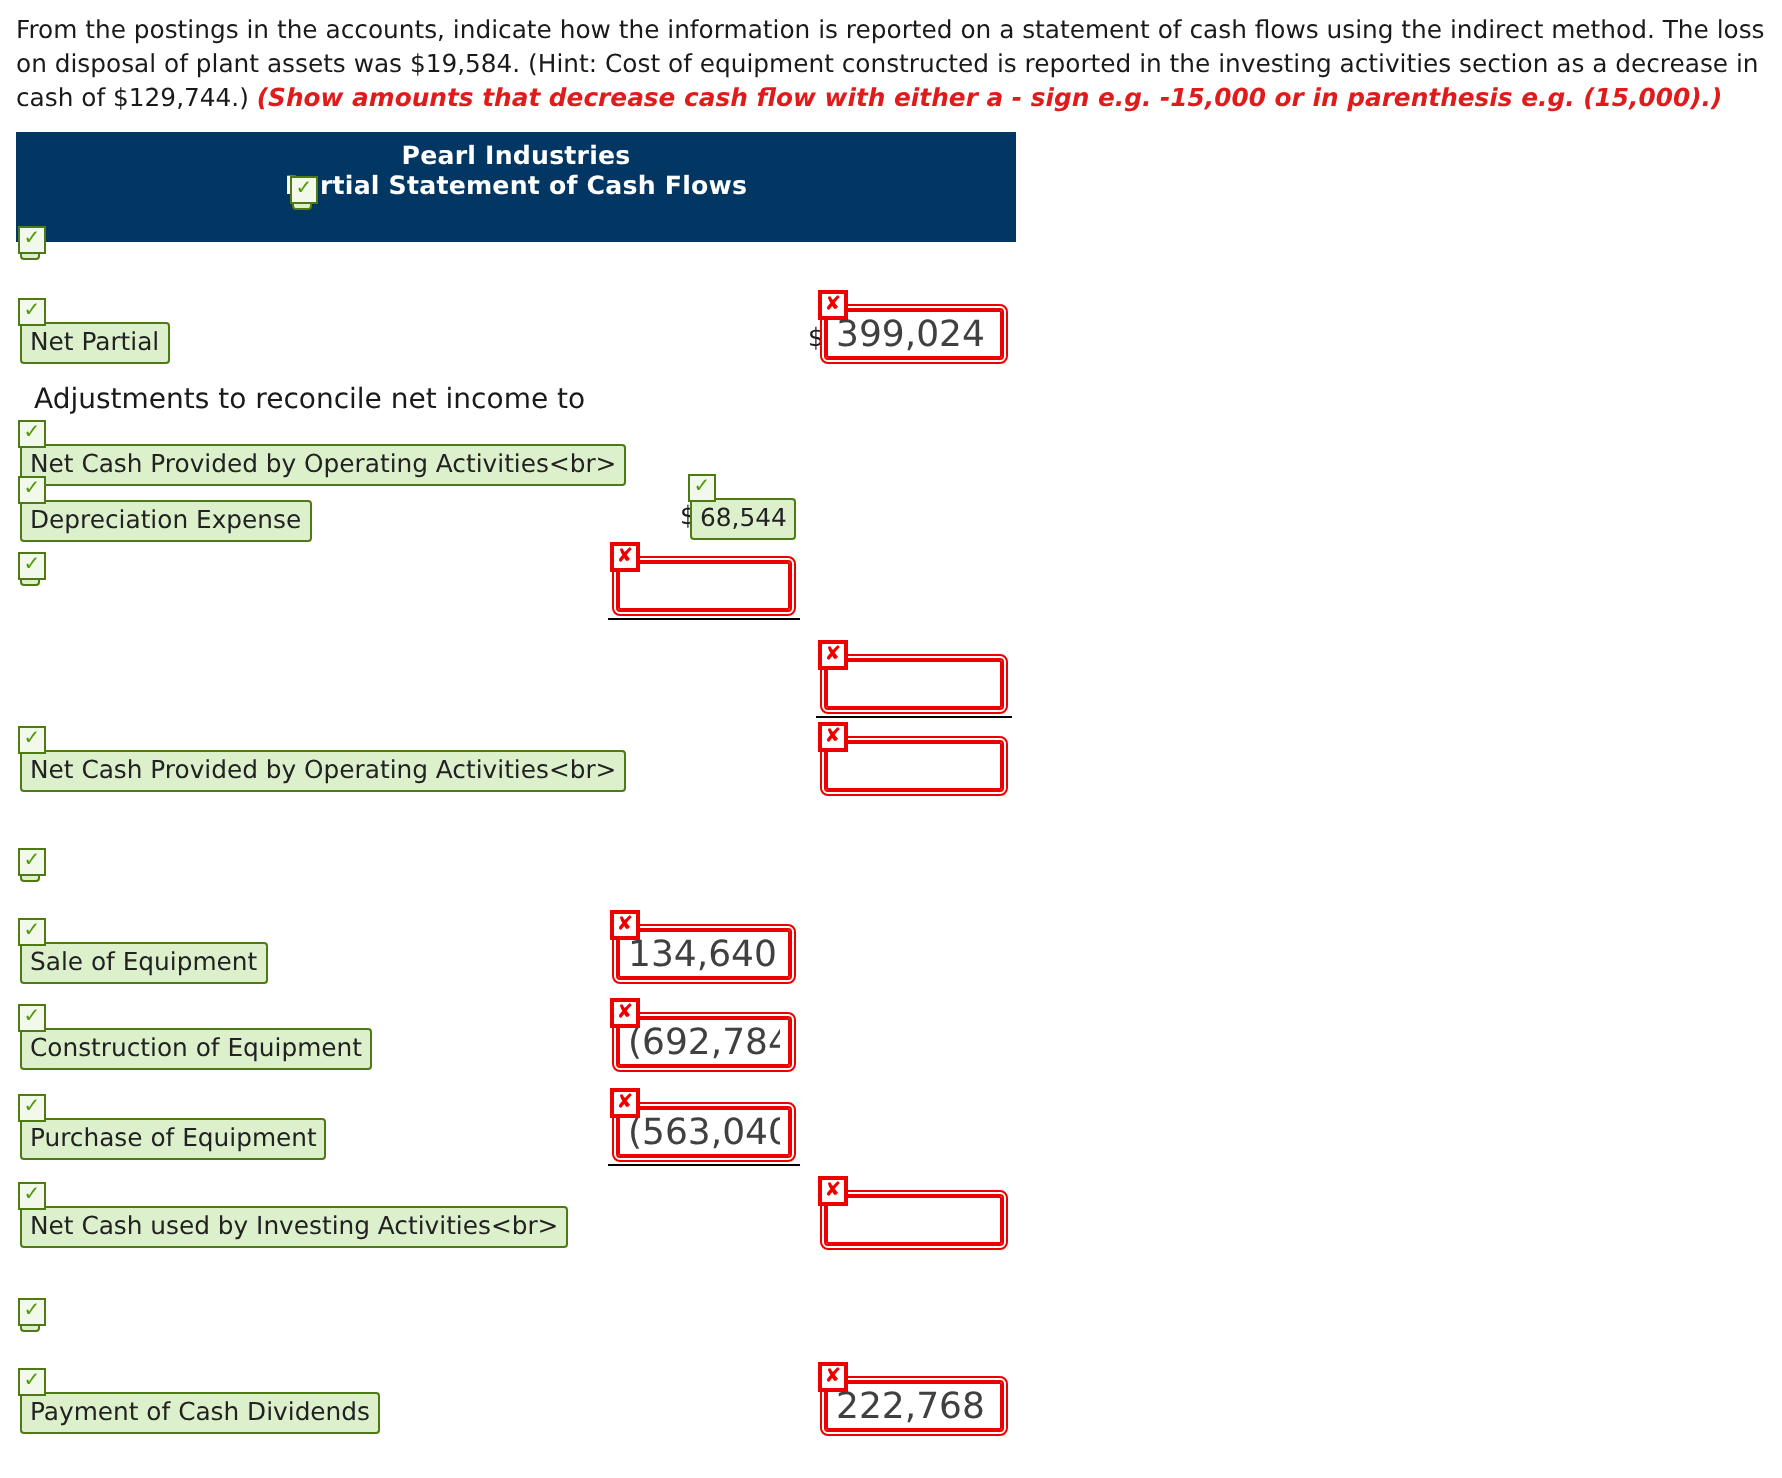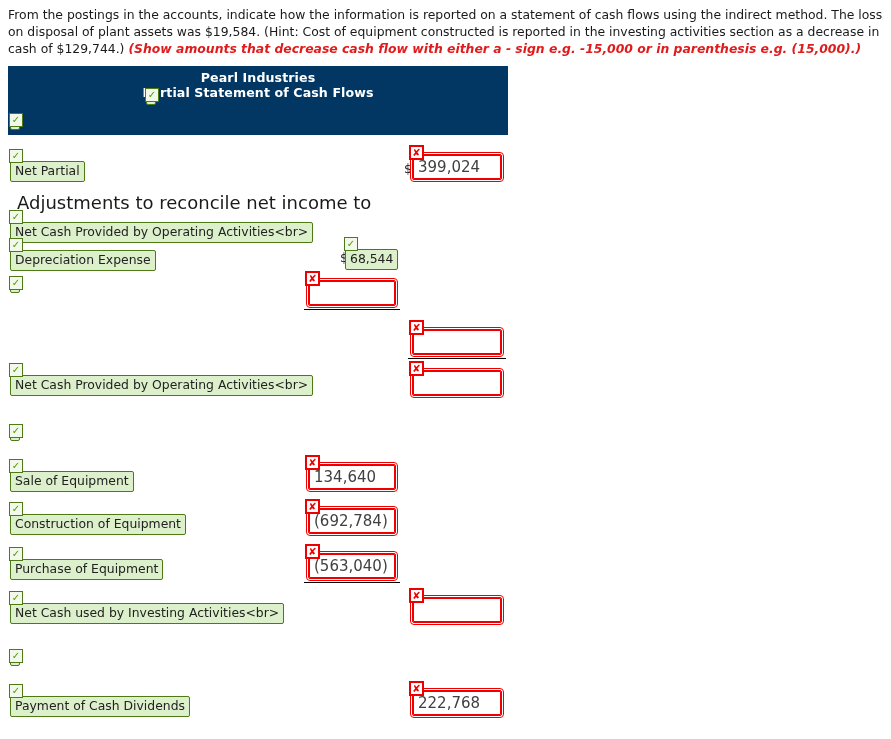--- a/index.html
+++ b/index.html
@@ -37,21 +37,21 @@
     position: relative;
     margin-top: 9px;
     width: 891px;
   }
 
   .band {
     position: absolute;
     left: 8px;
     top: 0;
     width: 500px;
-    height: 69px;
+    height: 55px;
     background: #023763;
     color: #ffffff;
     text-align: center;
     box-sizing: border-box;
     padding-top: 4px;
   }
   .band .co-line {
     font-weight: bold;
     font-size: 12.6px;
     line-height: 15px;
@@ -87,21 +87,21 @@
     color: #4e9a06;
     font-size: 10px;
     line-height: 11px;
     text-align: center;
     font-weight: bold;
   }
 
   
   .plain {
     position: absolute;
-    font-size: 18px;
+    font-size: 14px;
     color: #1a1a1a;
     white-space: nowrap;
   }
 
   
   .ansbox {
     position: absolute;
     box-sizing: border-box;
     background: #ffffff;
     border: 3px double #ee0000;
@@ -110,21 +110,21 @@
     box-shadow: 0 0 0 1px #ee0000 inset;
   }
   .ansbox input {
     width: 100%;
     height: 100%;
     box-sizing: border-box;
     border: 0;
     outline: 0;
     background: transparent;
     font-family: "DejaVu Sans", "Liberation Sans", sans-serif;
-    font-size: 15px;
+    font-size: 18px;
     color: #404040;
     padding: 12px 5px;
   }
   
   .xbadge {
     position: absolute;
     left: -4px;
     top: -10px;
     width: 15px;
     height: 15px;

